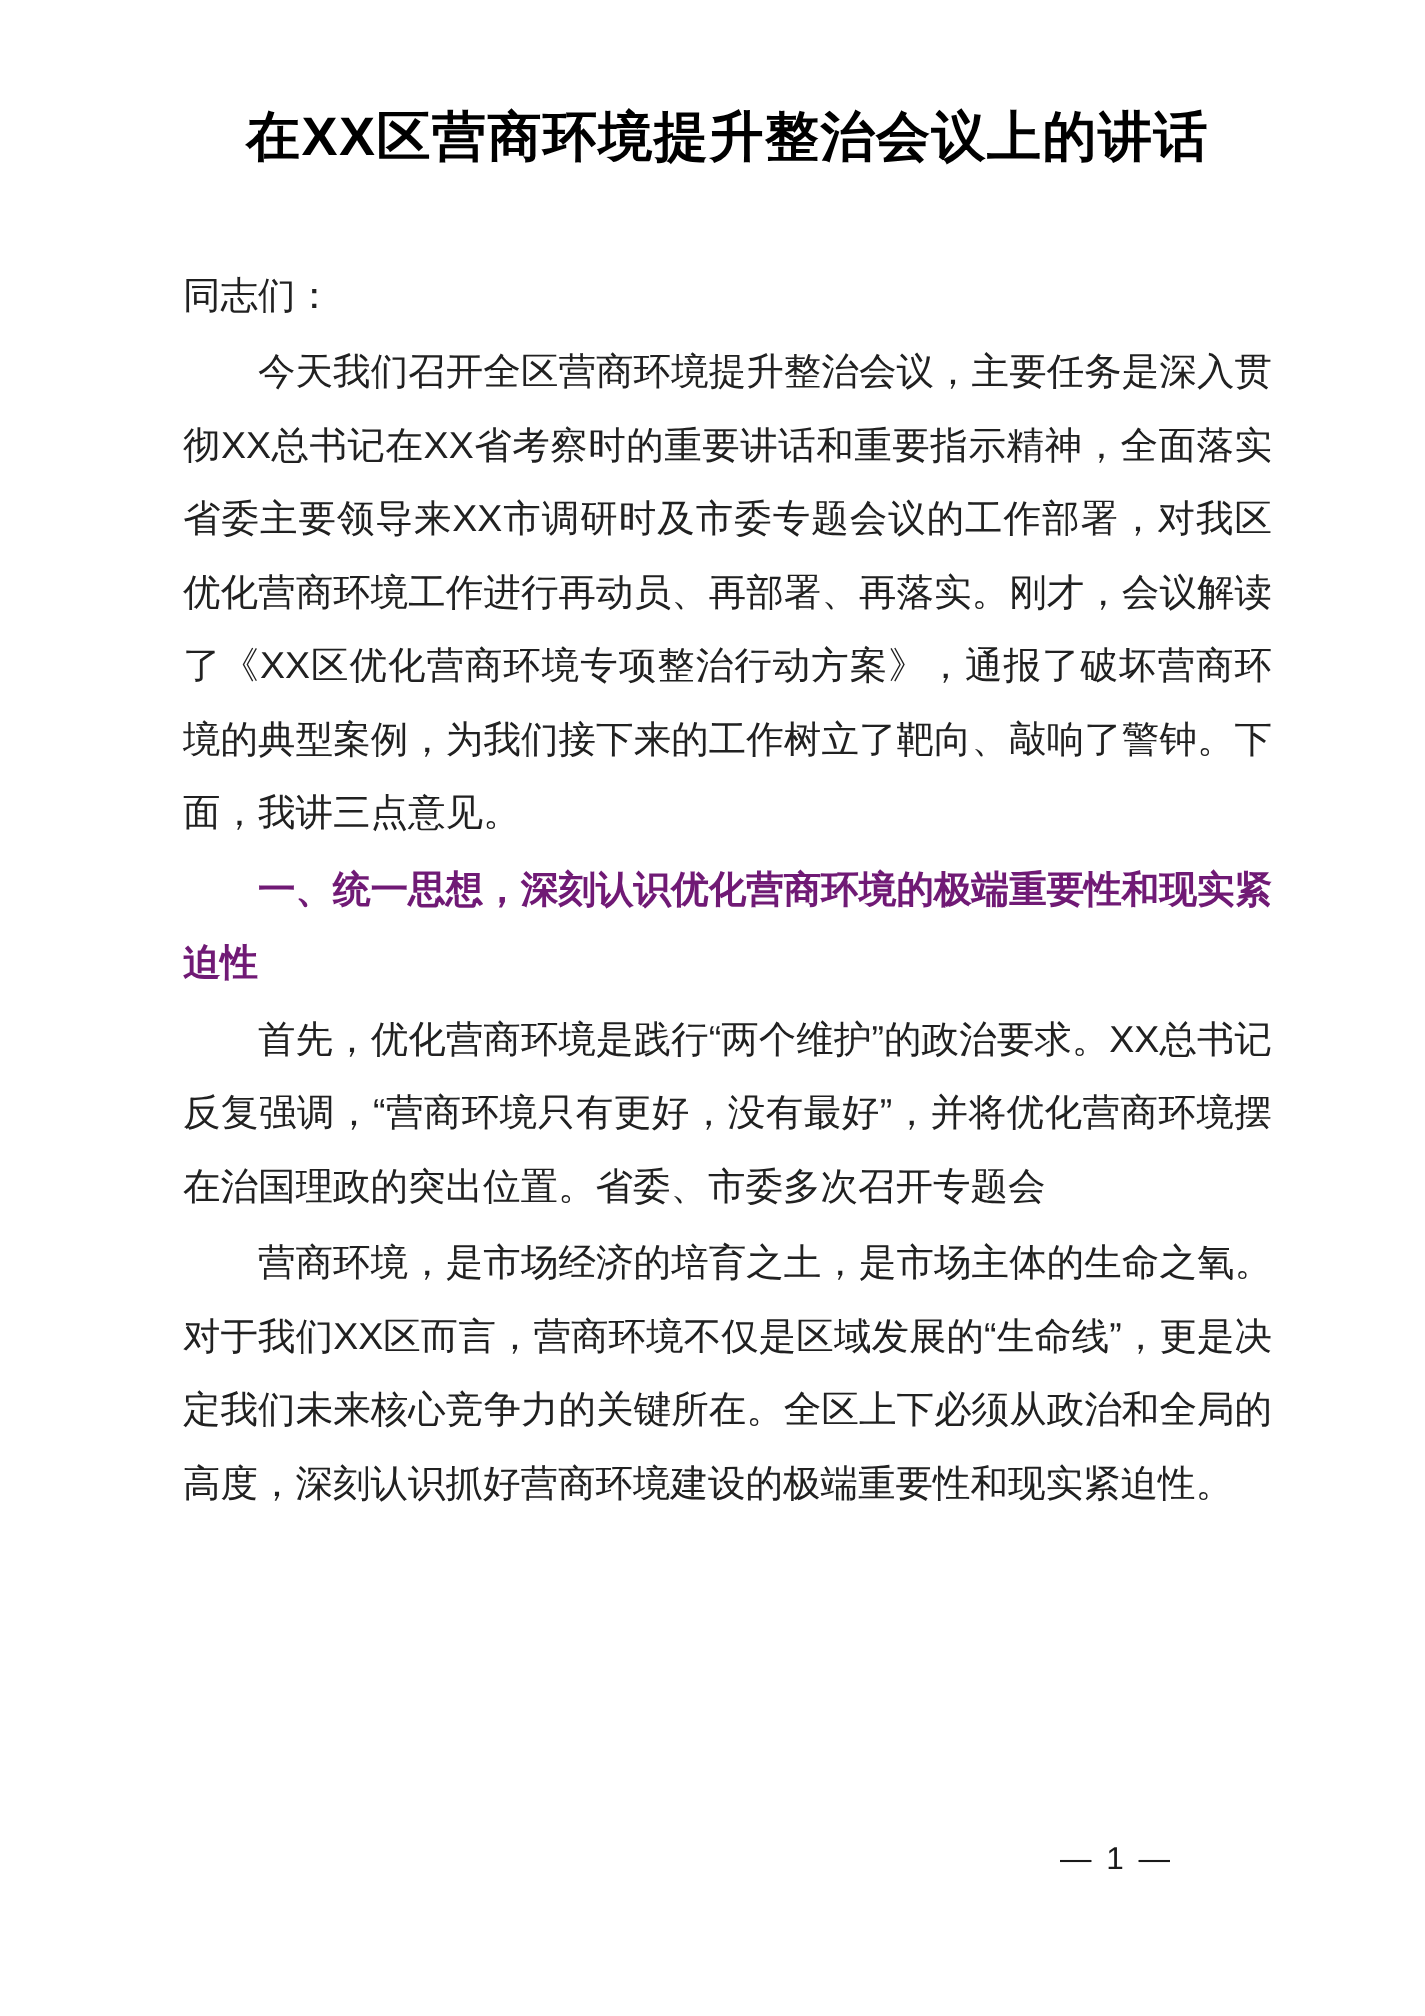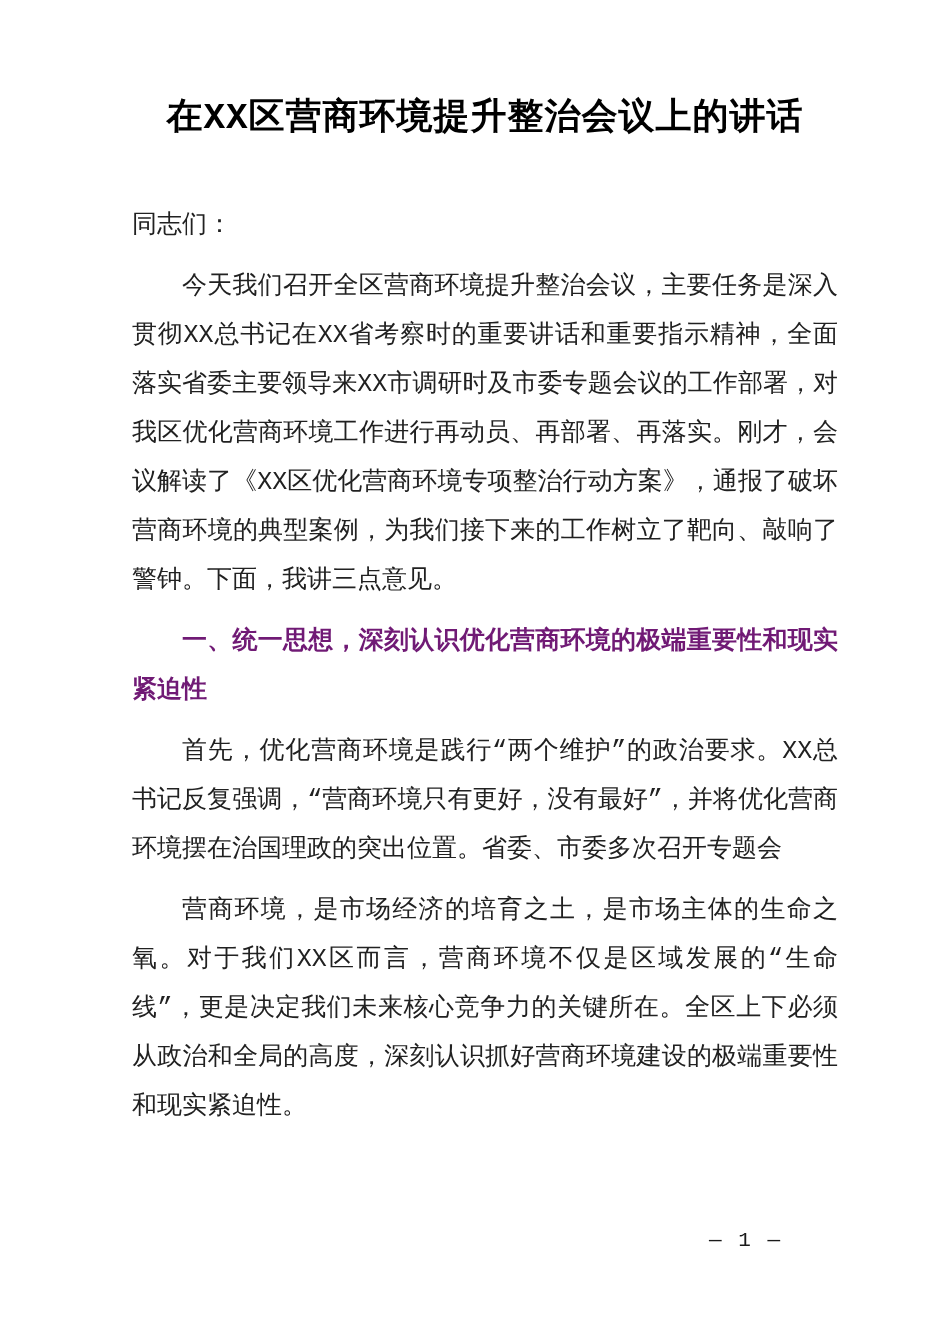--- a/index.html
+++ b/index.html
@@ -7,36 +7,36 @@
     padding: 0;
     background: #ffffff;
   }
   .page {
     position: relative;
     width: 950px;
     height: 1344px;
     margin: 0 auto;
     background: #ffffff;
     box-sizing: border-box;
-    padding: 96px 100px 0 120px;
-    font-family: Liberation Mono, monospace;
+    padding: 68px 100px 0 120px;
+    font-family: Liberation Sans, sans-serif;
     color: #212121;
     overflow: hidden;
   }
   .title {
     margin: 0 0 58px 0;
     text-align: center;
     font-size: 36px;
     font-weight: 700;
     color: #000000;
     letter-spacing: 1px;
     line-height: 1.3;
   }
   .body-text p {
-    margin: 12px;
+    margin: 2px;
     font-size: 25px;
     line-height: 49px;
     text-align: justify;
     text-justify: inter-ideograph;
     word-break: break-all;
     color: #212121;
   }
   .body-text p.indent {
     text-indent: 2em;
   }

